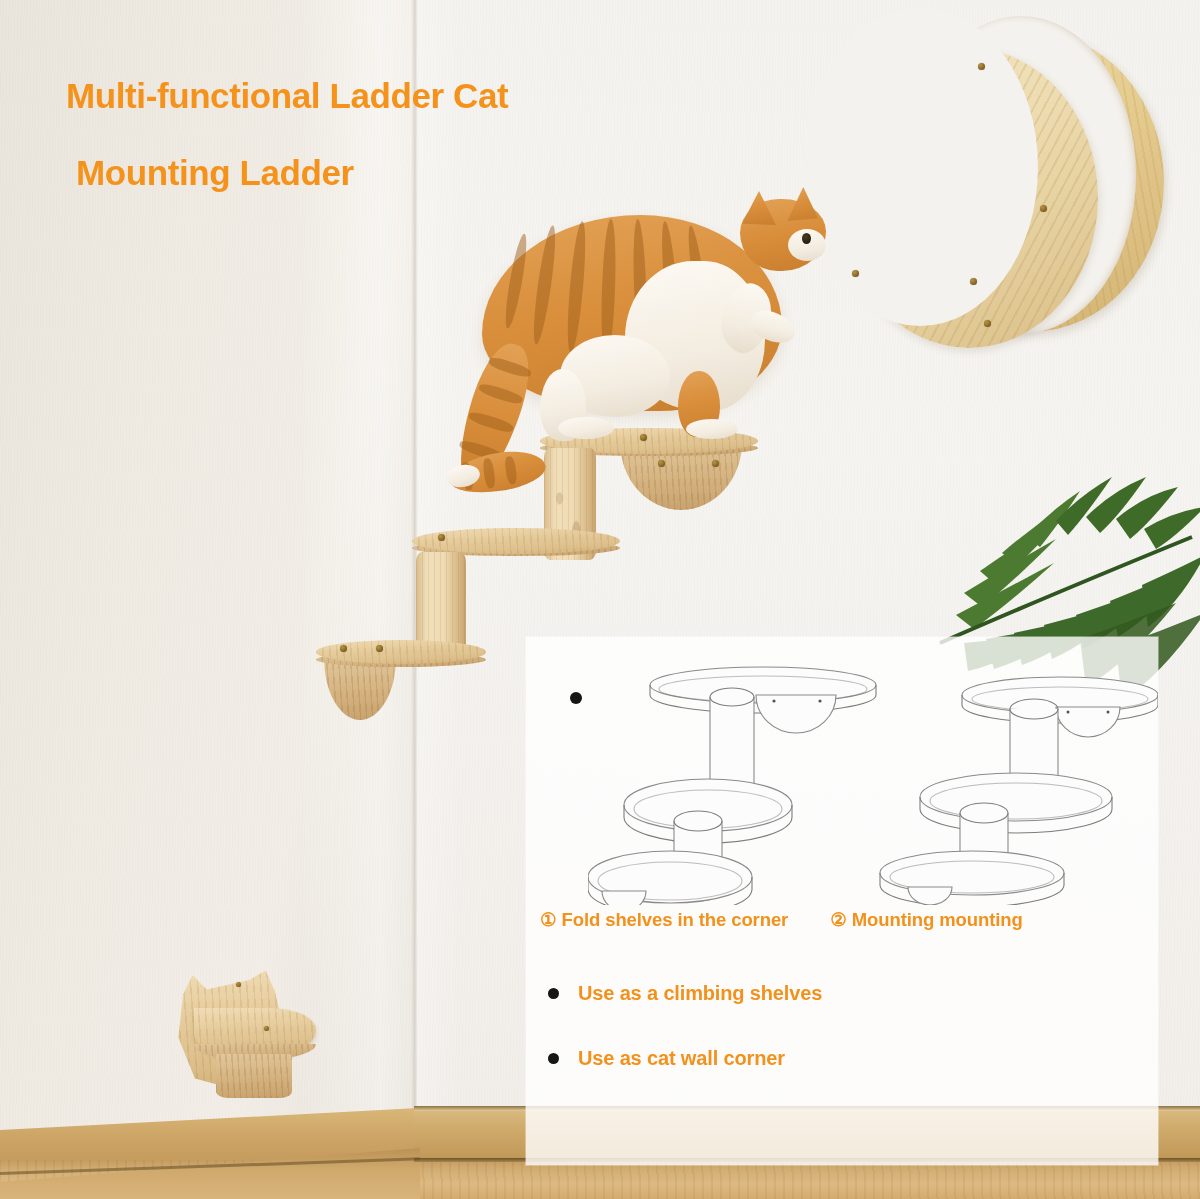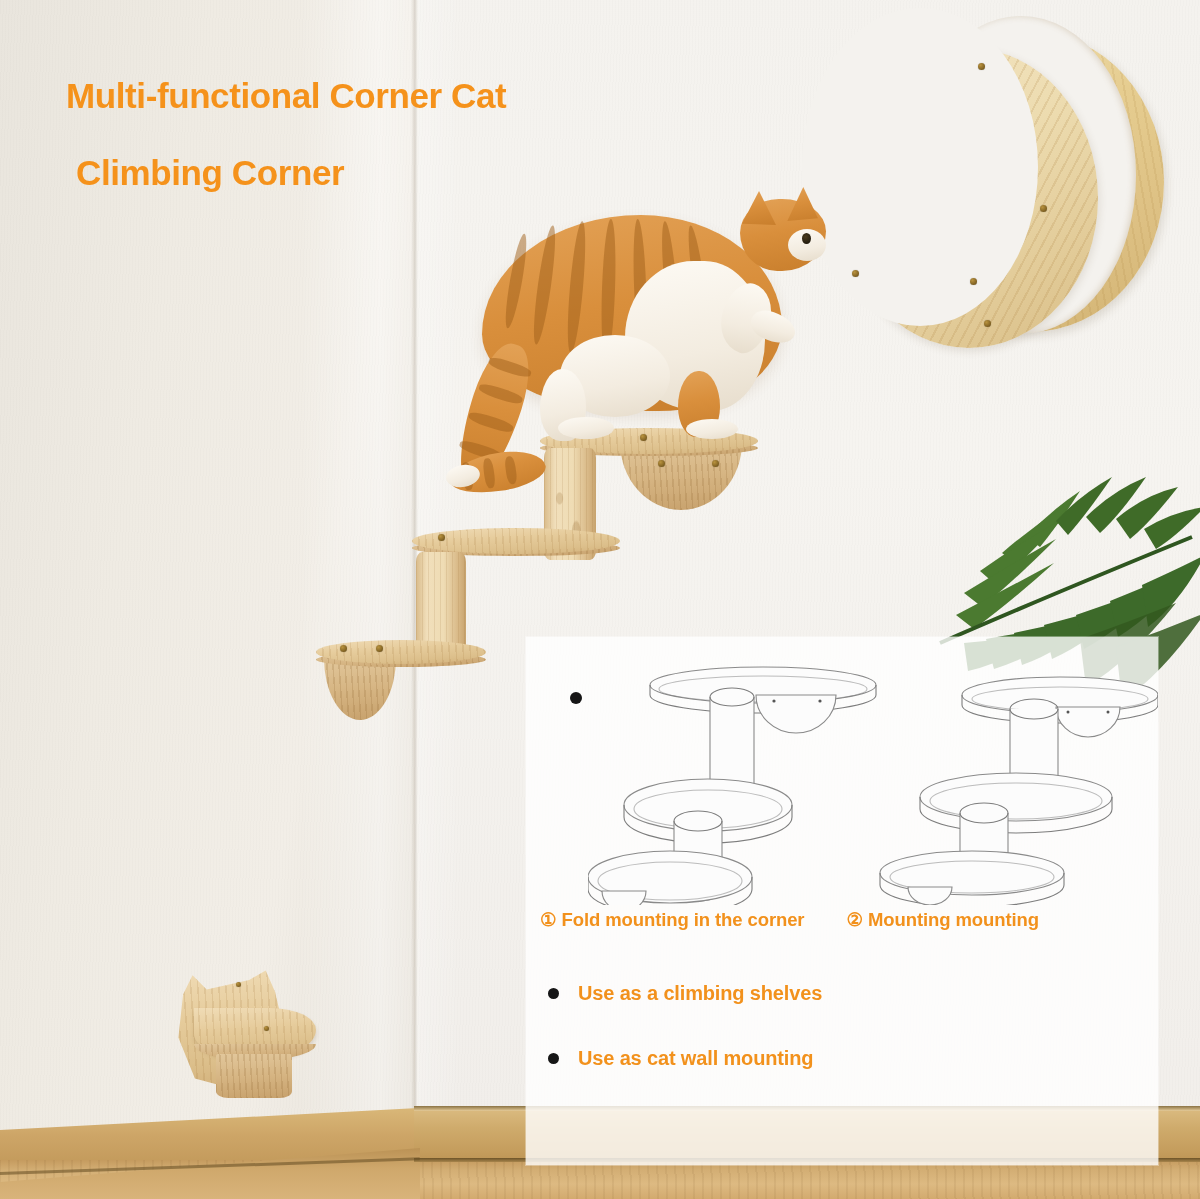--- a/index.html
+++ b/index.html
@@ -446,39 +446,39 @@
           <path class="dg-line" d="M2,218 L2,230 A92,22 0 0 0 186,230 L186,218"></path>
           <ellipse class="dg-line" cx="94" cy="222" rx="82" ry="16" opacity=".5"></ellipse>
         </g>
         <path class="dg-fill" d="M30,232 A22,18 0 0 0 74,232 Z"></path>
       </svg>
     </div>
 
     <div class="captions">
       <div class="cap cap-1">
         <span>①</span>
-        <span>Fold mounting in the corner</span>
+        <span>Fold shelves in the corner</span>
       </div>
       <div class="cap cap-2">
         <span>②</span>
         <span>Mounting mounting</span>
       </div>
     </div>
 
     <div class="feature-list">
       <div class="feature-row">
         <div class="feature-dot"></div>
         <div class="feature-text">Use as a climbing shelves</div>
       </div>
       <div class="feature-row">
         <div class="feature-dot"></div>
-        <div class="feature-text">Use as cat wall mounting</div>
+        <div class="feature-text">Use as cat wall corner</div>
       </div>
     </div>
 
   </div>
 
   <div class="title-block">
-    <div class="title-line title-1">Multi-functional Corner Cat</div>
-    <div class="title-line title-2">Climbing Corner</div>
+    <div class="title-line title-1">Multi-functional Ladder Cat</div>
+    <div class="title-line title-2">Mounting Ladder</div>
   </div>
 
 </div>
 
 </body></html>

